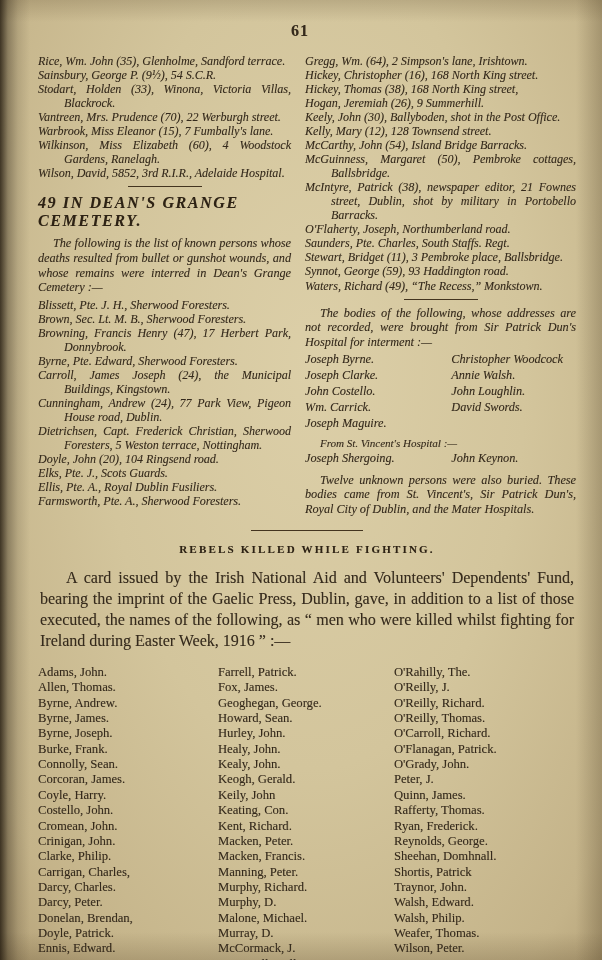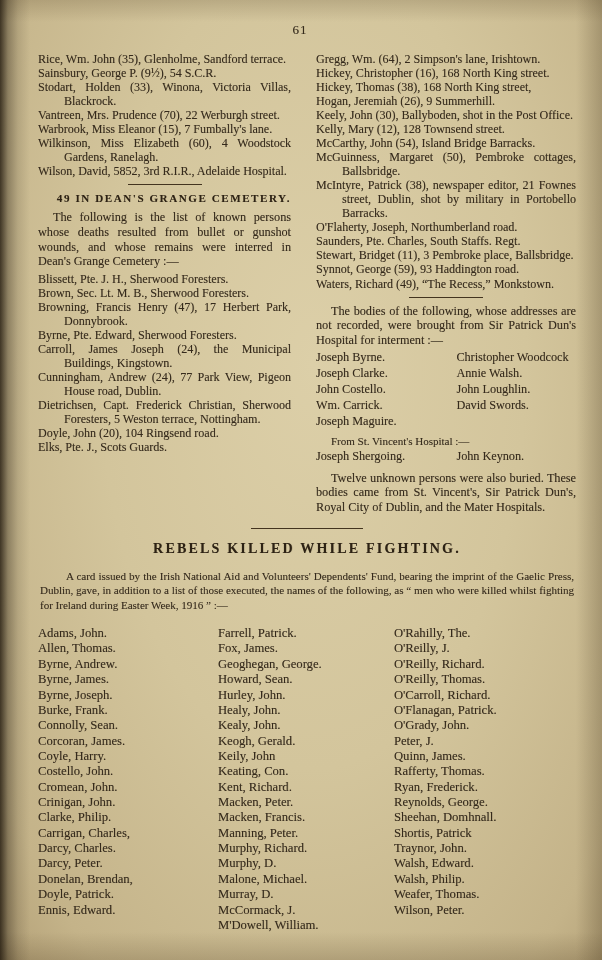--- a/index.html
+++ b/index.html
@@ -14,50 +14,50 @@
     background:
       linear-gradient(90deg, rgba(28,20,10,0.80) 0px, rgba(28,20,10,0.35) 8px, rgba(28,20,10,0.12) 18px, rgba(28,20,10,0) 30px),
       linear-gradient(270deg, rgba(70,55,30,0.28) 0px, rgba(70,55,30,0) 26px),
       linear-gradient(180deg, rgba(80,62,34,0.20) 0px, rgba(80,62,34,0) 22px),
       linear-gradient(0deg, rgba(80,62,34,0.22) 0px, rgba(80,62,34,0) 28px),
       radial-gradient(ellipse at 52% 38%, #dccfa8 0%, #d3c59c 48%, #c4b389 86%, #b3a077 100%);
     text-shadow:0.3px 0.3px 0 rgba(53,42,28,0.30);
   }
   .inner{padding:22px 26px 0 38px;}
   .pageno{
-    text-align:center;font-weight:normal;font-size:13px;letter-spacing:1px;
+    text-align:center;font-weight:bold;font-size:16px;letter-spacing:1px;
     margin:0 0 14px -14px;
   }
-  .cols{display:flex;gap:25px;}
+  .cols{display:flex;gap:14px;font-style:italic;}
   .col-left{width:253px;flex:none;}
   .col-right{flex:1;min-width:0;}
   .entry{
     margin:0;font-size:12px;line-height:1.17;
     padding-left:26px;text-indent:-26px;text-align:justify;
   }
   .rule-small{width:74px;border:none;border-top:1.6px solid #43341f;margin:6px auto 6px auto;}
   .sec-heading{
-    margin:7px 0 6px 0;text-align:right;font-weight:bold;
-    font-size:11px;letter-spacing:1.6px;color:#2d2214;
+    margin:7px 0 6px 0;text-align:left;font-weight:bold;
+    font-size:16px;letter-spacing:1.6px;color:#2d2214;
   }
   .para{
     margin:0 0 3px 0;font-size:12.2px;line-height:1.2;
     text-align:justify;text-indent:15px;
   }
   .pair-row{display:flex;font-size:12.2px;line-height:1.3;}
   .pair-row .p0{width:54%;flex:none;}
   .pair-row .p1{flex:1;}
   .vincents{margin:5px 0 2px 0;font-size:11px;text-indent:15px;}
   .rule-center{width:112px;border:none;border-top:1.6px solid #43341f;margin:10px auto 12px auto;}
   .rebels-heading{
     margin:4px 0 12px 0;text-align:center;font-weight:bold;
-    font-size:14px;letter-spacing:2.2px;color:#2d2214;
+    font-size:11px;letter-spacing:2.2px;color:#2d2214;
   }
   .rebels-intro{
-    margin:0 2px 14px 2px;font-size:11px;line-height:1.32;
+    margin:0 2px 14px 2px;font-size:16px;line-height:1.32;
     text-align:justify;text-indent:26px;
   }
   .names{display:flex;}
   .names .ncol{font-size:12.6px;line-height:1.22;}
   .names .ncol1{width:180px;flex:none;}
   .names .ncol2{width:176px;flex:none;}
   .names .ncol3{flex:1;}
   .names p{margin:0;}
   .mt6{margin-top:6px;}
 </style>
@@ -93,20 +93,22 @@
 
         <p class="entry">Blissett, Pte. J. H., Sherwood Foresters.</p>
             <p class="entry">Brown, Sec. Lt. M. B., Sherwood Foresters.</p>
             <p class="entry">Browning, Francis Henry (47), 17 Herbert Park, Donnybrook.</p>
             <p class="entry">Byrne, Pte. Edward, Sherwood Foresters.</p>
             <p class="entry">Carroll, James Joseph (24), the Municipal Buildings, Kingstown.</p>
             <p class="entry">Cunningham, Andrew (24), 77 Park View, Pigeon House road, Dublin.</p>
             <p class="entry">Dietrichsen, Capt. Frederick Christian, Sherwood Foresters, 5 Weston terrace, Nottingham.</p>
             <p class="entry">Doyle, John (20), 104 Ringsend road.</p>
             <p class="entry">Elks, Pte. J., Scots Guards.</p>
+            <p class="entry">Ellis, Pte. A., Royal Dublin Fusiliers.</p>
+            <p class="entry">Farmsworth, Pte. A., Sherwood Foresters.</p>
           </div>
       </div>
 
       <div class="col-right">
         <div>
 
         <p class="entry">Gregg, Wm. (64), 2 Simpson's lane, Irishtown.</p>
             <p class="entry">Hickey, Christopher (16), 168 North King street.</p>
             <p class="entry">Hickey, Thomas (38), 168 North King street,</p>
             <p class="entry">Hogan, Jeremiah (26), 9 Summerhill.</p>

